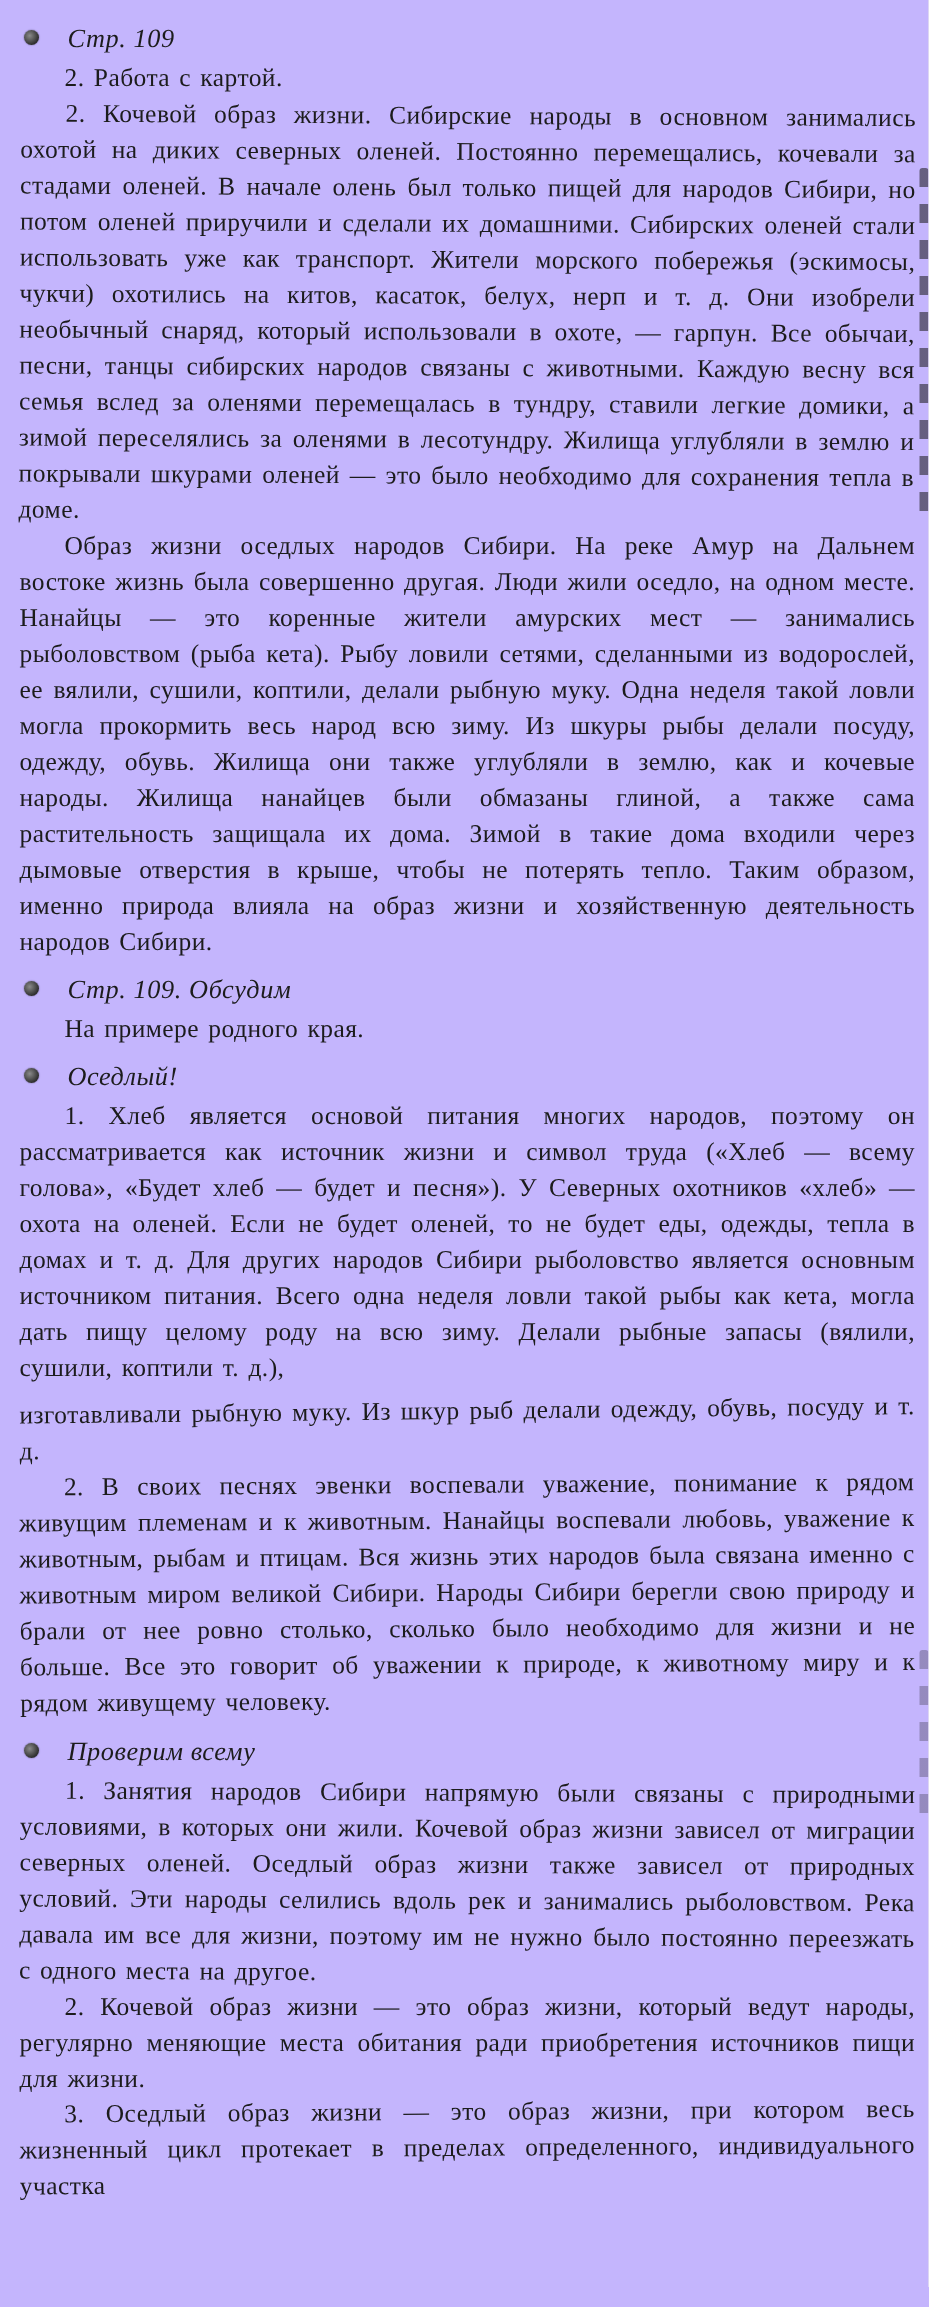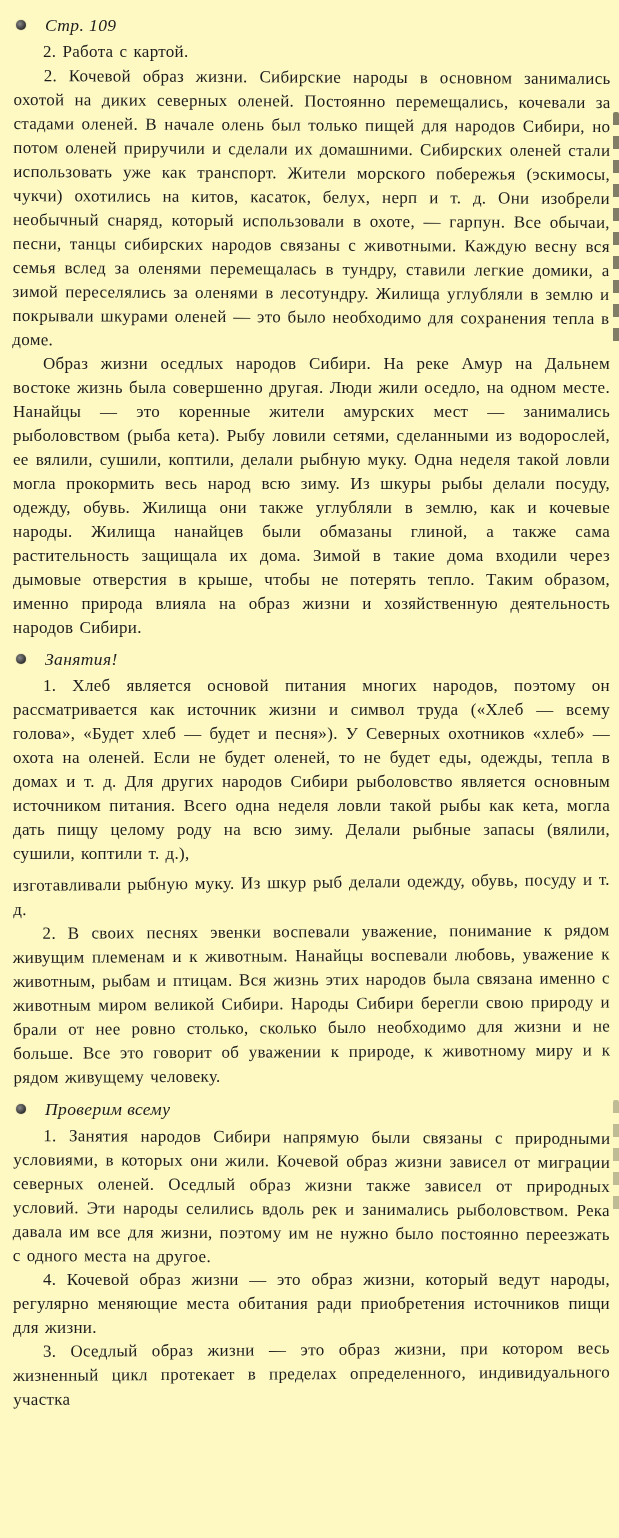--- a/index.html
+++ b/index.html
@@ -7,21 +7,21 @@
     padding: 0;
     background: #f2f1ee;
   }
   .page {
     position: relative;
     width: 619px;
     min-height: 1538px;
     box-sizing: border-box;
     margin: 0 auto;
     padding: 6px 9px 10px 13px;
-    background: #fef9c3;
+    background: #c4b5fd;
     color: #1c1c1c;
     font-family: "Liberation Serif", "DejaVu Serif", serif;
     font-size: 17px;
     line-height: 24px;
     overflow: hidden;
   }
   .sec { margin-top: 7px; }
   .sec:first-child { margin-top: 0; }
   .sec-header {
     position: relative;
@@ -86,34 +86,41 @@
   <section class="sec">
     <div class="sec-header">
       <span class="bullet"></span>
       <span>Стр. 109</span>
     </div>
     <p class="para">2. Работа с картой.</p>
     <p class="para t-dn">2. Кочевой образ жизни. Сибирские народы в основном занимались охотой на диких северных оленей. Постоянно перемещались, кочевали за стадами оленей. В начале олень был только пищей для народов Сибири, но потом оленей приручили и сделали их домашними. Сибирских оленей стали использовать уже как транспорт. Жители морского побережья (эскимосы, чукчи) охотились на китов, касаток, белух, нерп и т. д. Они изобрели необычный снаряд, который использовали в охоте, — гарпун. Все обычаи, песни, танцы сибирских народов связаны с животными. Каждую весну вся семья вслед за оленями перемещалась в тундру, ставили легкие домики, а зимой переселялись за оленями в лесотундру. Жилища углубляли в землю и покрывали шкурами оленей — это было необходимо для сохранения тепла в доме.</p>
     <p class="para">Образ жизни оседлых народов Сибири. На реке Амур на Дальнем востоке жизнь была совершенно другая. Люди жили оседло, на одном месте. Нанайцы — это коренные жители амурских мест — занимались рыболовством (рыба кета). Рыбу ловили сетями, сделанными из водорослей, ее вялили, сушили, коптили, делали рыбную муку. Одна неделя такой ловли могла прокормить весь народ всю зиму. Из шкуры рыбы делали посуду, одежду, обувь. Жилища они также углубляли в землю, как и кочевые народы. Жилища нанайцев были обмазаны глиной, а также сама растительность защищала их дома. Зимой в такие дома входили через дымовые отверстия в крыше, чтобы не потерять тепло. Таким образом, именно природа влияла на образ жизни и хозяйственную деятельность народов Сибири.</p>
   </section>
 
+  <section class="sec">
+    <div class="sec-header">
+      <span class="bullet"></span>
+      <span>Стр. 109. Обсудим</span>
+    </div>
+    <p class="para">На примере родного края.</p>
+  </section>
 
   <section class="sec">
     <div class="sec-header">
       <span class="bullet"></span>
-      <span>Занятия!</span>
+      <span>Оседлый!</span>
     </div>
     <p class="para">1. Хлеб является основой питания многих народов, поэтому он рассматривается как источник жизни и символ труда («Хлеб — всему голова», «Будет хлеб — будет и песня»). У Северных охотников «хлеб» — охота на оленей. Если не будет оленей, то не будет еды, одежды, тепла в домах и т. д. Для других народов Сибири рыболовство является основным источником питания. Всего одна неделя ловли такой рыбы как кета, могла дать пищу целому роду на всю зиму. Делали рыбные запасы (вялили, сушили, коптили т. д.),</p>
     <p class="para no-indent gap-top t-up2">изготавливали рыбную муку. Из шкур рыб делали одежду, обувь, посуду и т. д.</p>
     <p class="para t-up">2. В своих песнях эвенки воспевали уважение, понимание к рядом живущим племенам и к животным. Нанайцы воспевали любовь, уважение к животным, рыбам и птицам. Вся жизнь этих народов была связана именно с животным миром великой Сибири. Народы Сибири берегли свою природу и брали от нее ровно столько, сколько было необходимо для жизни и не больше. Все это говорит об уважении к природе, к животному миру и к рядом живущему человеку.</p>
   </section>
 
   <section class="sec">
     <div class="sec-header">
       <span class="bullet"></span>
       <span>Проверим всему</span>
     </div>
     <p class="para t-dn">1. Занятия народов Сибири напрямую были связаны с природными условиями, в которых они жили. Кочевой образ жизни зависел от миграции северных оленей. Оседлый образ жизни также зависел от природных условий. Эти народы селились вдоль рек и занимались рыболовством. Река давала им все для жизни, поэтому им не нужно было постоянно переезжать с одного места на другое.</p>
-    <p class="para">4. Кочевой образ жизни — это образ жизни, который ведут народы, регулярно меняющие места обитания ради приобретения источников пищи для жизни.</p>
+    <p class="para">2. Кочевой образ жизни — это образ жизни, который ведут народы, регулярно меняющие места обитания ради приобретения источников пищи для жизни.</p>
     <p class="para t-up">3. Оседлый образ жизни — это образ жизни, при котором весь жизненный цикл протекает в пределах определенного, индивидуального участка</p>
   </section>
 
 </div>
 
 </body></html>

